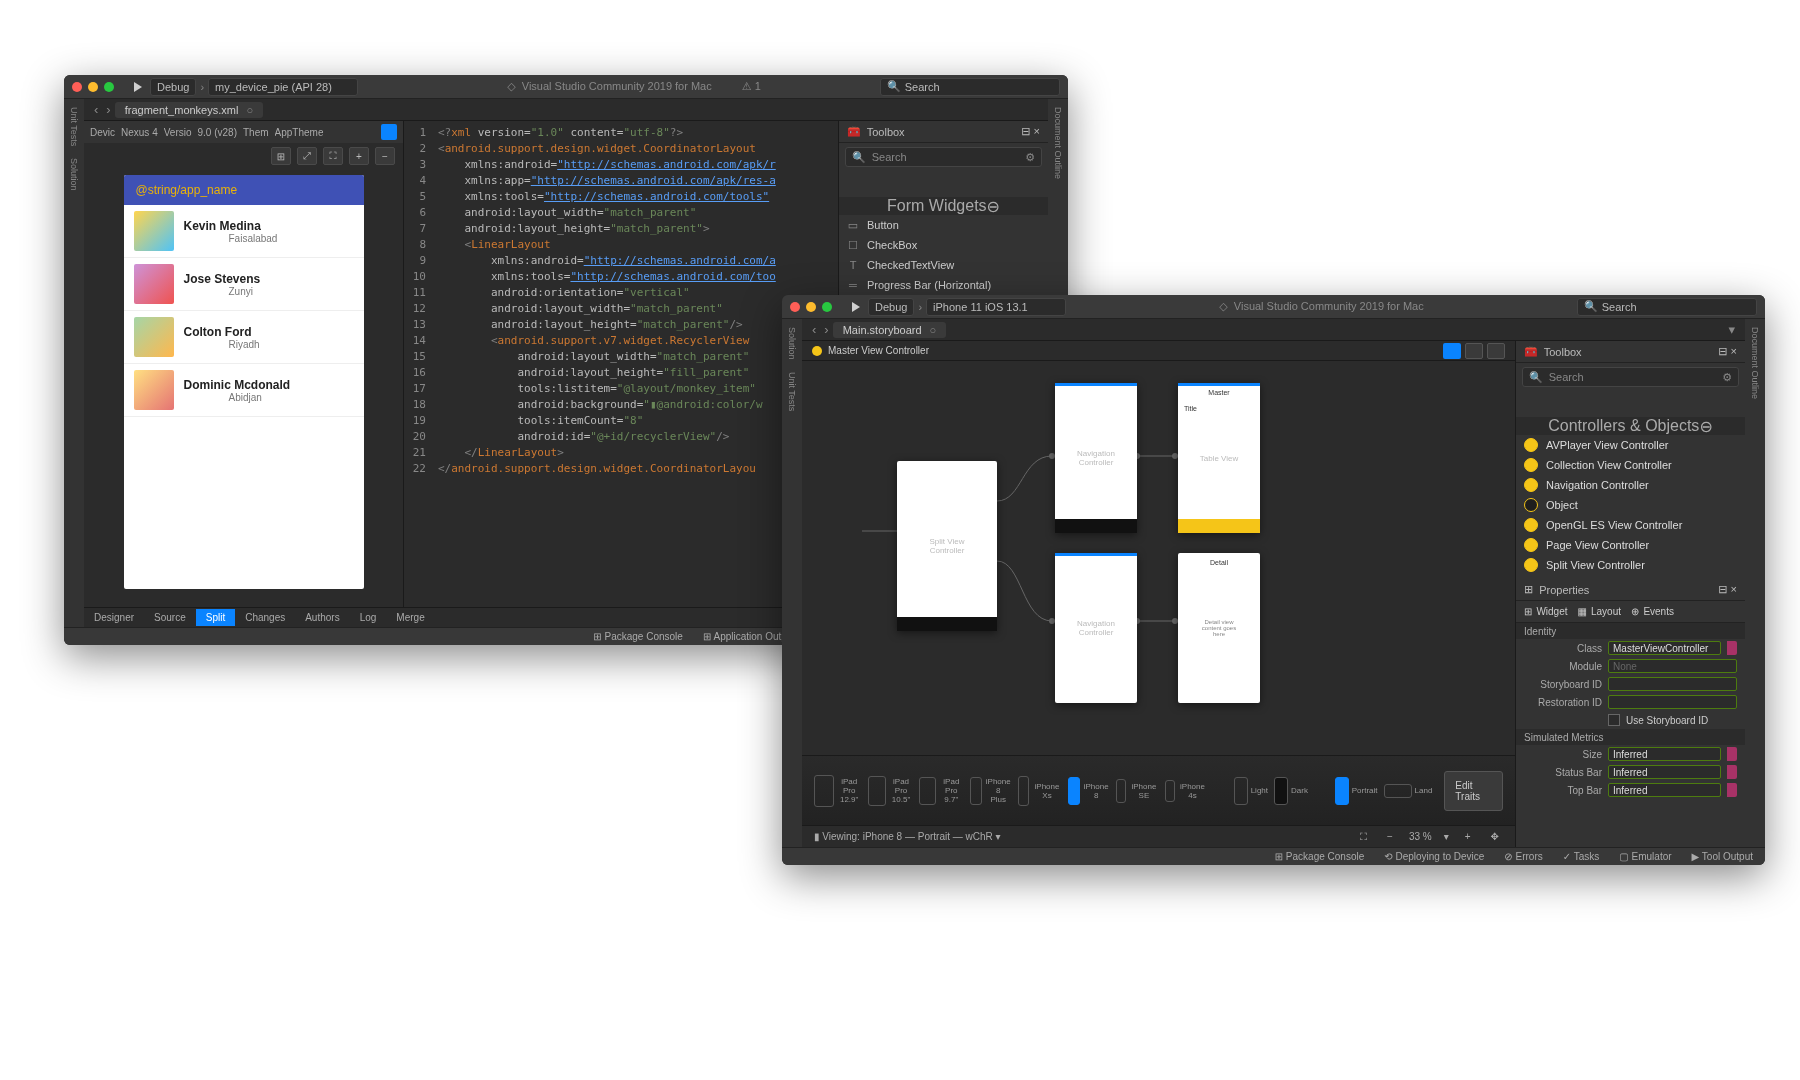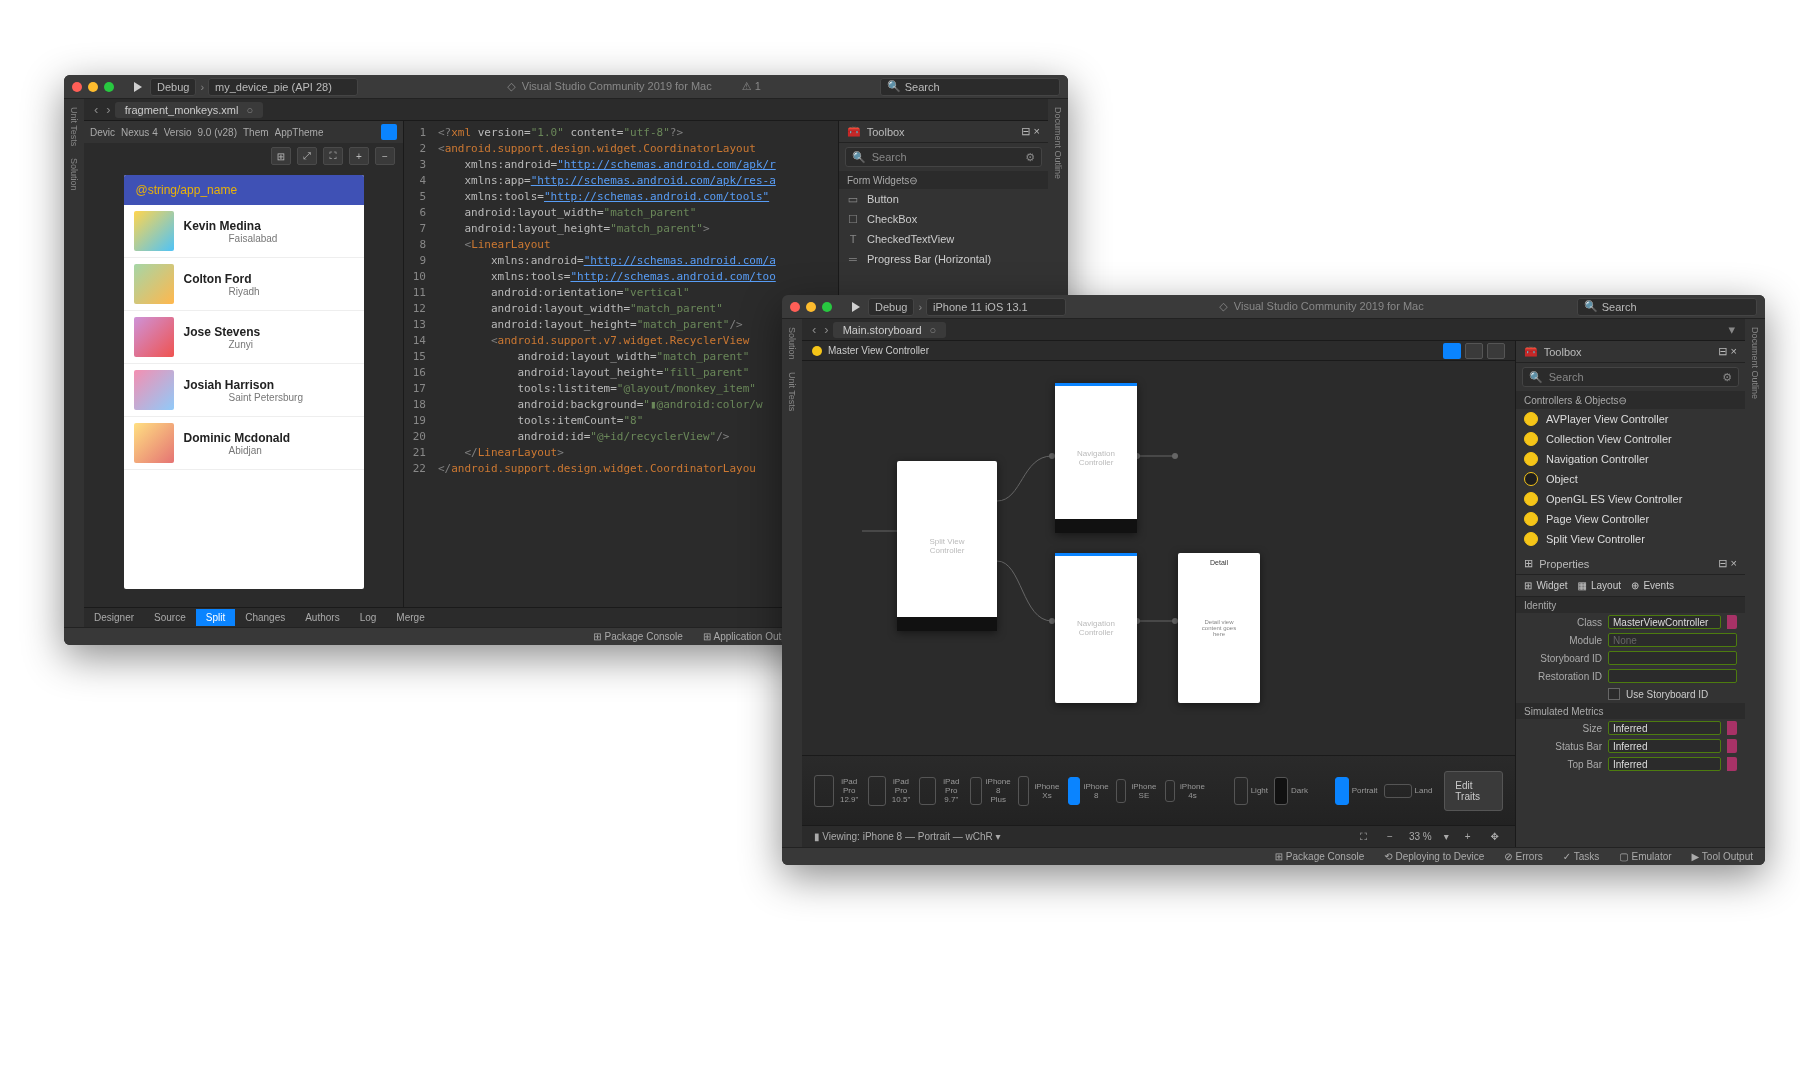--- a/index.html
+++ b/index.html
@@ -52,21 +52,21 @@
 .avatar.c4{background:linear-gradient(135deg,#f48fb1,#90caf9);}
 .avatar.c5{background:linear-gradient(135deg,#ffe082,#e57373);}
 
 .codepane { flex: 1; display: flex; background: #2b2b2b; font-family: "Menlo","Consolas",monospace; font-size: 11px; overflow: hidden;}
 .gutter { width: 28px; background: #2b2b2b; color: #888; text-align: right; padding: 4px 6px 4px 0; line-height: 16px;}
 .code { flex: 1; padding: 4px 6px; line-height: 16px; white-space: pre; overflow: hidden;}
 .code .t { color:#cc7832;} .code .a{color:#bababa;} .code .s{color:#6a8759;} .code .u{color:#589df6; text-decoration: underline;} .code .c{color:#808080;}
 
 .toolbox { width: 210px; background: #333; border-left: 1px solid #1a1a1a; display: flex; flex-direction: column; }
 .panel-head { height: 22px; display: flex; align-items: center; padding: 0 8px; gap:6px; background:#333; border-bottom:1px solid #222; color:#bbb;}
-.panel-sub { height:18px; padding:0 8px; color:#aaa; display:flex; align-items:center; background:#2b2b2b; font-size:10px; justify-content:flex-start;}
+.panel-sub { height:18px; padding:0 8px; color:#aaa; display:flex; align-items:center; background:#2b2b2b; font-size:16px; justify-content:center;margin-top:26px;}
 .tb-search { margin:4px 6px; height:20px; background:#2b2b2b; border:1px solid #444; border-radius:3px; display:flex; align-items:center; padding:0 6px; gap:6px; color:#888;}
 .tb-item {height:20px; display:flex; align-items:center; padding:0 8px; gap:8px; color:#ccc; cursor:pointer;}
 .tbicon{width:12px; text-align:center; color:#888;}
 
 .bottom-tabs { height:20px; background:#2b2b2b; border-top:1px solid #1a1a1a; display:flex; align-items:center;}
 .btab{padding:3px 10px; font-size:10px; cursor:pointer; color:#aaa;}
 .btab.active{background:#0a84ff; color:#fff;}
 
 
 .win2 { left: 782px; top: 295px; width: 983px; height: 570px; }
@@ -167,38 +167,31 @@
               <div class="appbar">@string/app_name</div>
               <div id="people-list">
                   <div class="person-row">
      <div class="avatar c0"></div>
      <div>
                       <div class="pname">Kevin Medina</div>
           <div class="pcity">Faisalabad</div>
                     </div>
    </div>
                   <div class="person-row">
-     <div class="avatar c2"></div>
-     <div>
-                      <div class="pname">Colton Ford</div>
-          <div class="pcity">Riyadh</div>
-                    </div>
-   </div>
-                  <div class="person-row">
      <div class="avatar c1"></div>
      <div>
                       <div class="pname">Jose Stevens</div>
           <div class="pcity">Zunyi</div>
                     </div>
    </div>
                   <div class="person-row">
-     <div class="avatar c4"></div>
+     <div class="avatar c2"></div>
      <div>
-                      <div class="pname">Josiah Harrison</div>
-          <div class="pcity">Saint Petersburg</div>
+                      <div class="pname">Colton Ford</div>
+          <div class="pcity">Riyadh</div>
                     </div>
    </div>
                   <div class="person-row">
      <div class="avatar c5"></div>
      <div>
                       <div class="pname">Dominic Mcdonald</div>
           <div class="pcity">Abidjan</div>
                     </div>
    </div>
                 </div>
@@ -342,20 +335,27 @@
             </div>
             <div class="scene" style="left:253px;top:22px;width:82px;height:150px;">
               <div class="bluebar"></div>
               <div class="label">Navigation Controller</div>
               <div class="bar" style="bottom:0;"></div>
             </div>
             <div class="scene" style="left:253px;top:192px;width:82px;height:150px;">
               <div class="bluebar"></div>
               <div class="label">Navigation Controller</div>
             </div>
+            <div class="scene" style="left:376px;top:22px;width:82px;height:150px;">
+              <div class="bluebar"></div>
+              <div style="position:absolute;top:6px;left:0;right:0;text-align:center;font-size:7px;color:#333;">Master</div>
+              <div style="position:absolute;top:22px;left:6px;font-size:7px;color:#333;">Title</div>
+              <div class="label">Table View</div>
+              <div class="bar" style="bottom:0;background:#f5c518;"></div>
+            </div>
             <div class="scene" style="left:376px;top:192px;width:82px;height:150px;">
               <div style="position:absolute;top:6px;left:0;right:0;text-align:center;font-size:7px;color:#333;">Detail</div>
               <div class="label" style="font-size:6px;color:#888;">Detail view content goes here</div>
             </div>
           </div>
 
           <div class="devicetray" id="devtray">
               <div class="dev">
     <div class="devshape" style="width:24px;height:32px;"></div>
     <div class="devlabel">iPad Pro<br>12.9"</div>

